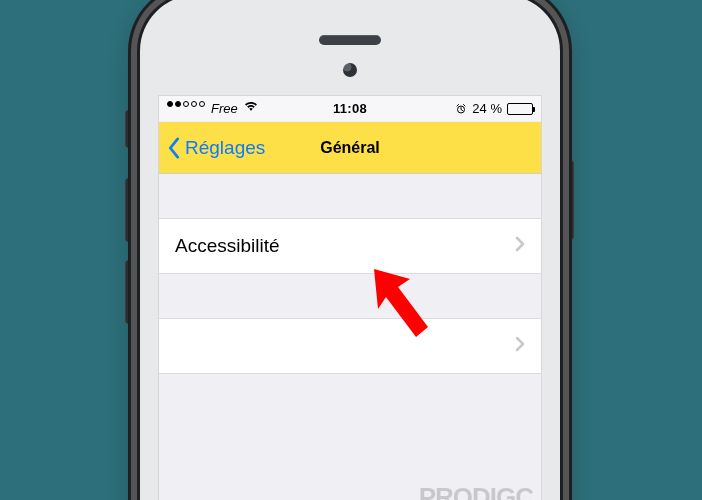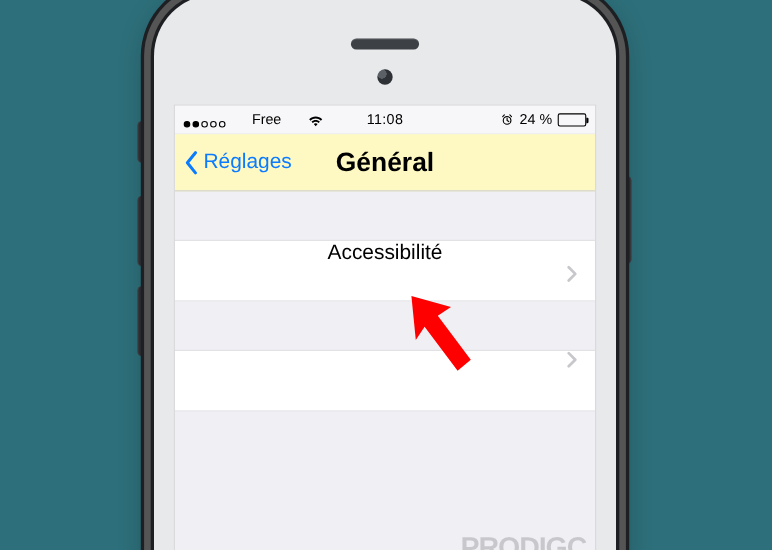--- a/index.html
+++ b/index.html
@@ -82,66 +82,65 @@
   .statusbar {
     height: 26px;
     background: #f7f7f9;
     display: flex;
     align-items: center;
     padding: 0 8px;
     font-size: 13px;
     color: #000;
     border-bottom: 1px solid rgba(0,0,0,0.03);
   }
-  .sb-left { display: flex; align-items: flex-end; gap: 24px; }
+  .sb-left { display: flex; align-items: flex-start; gap: 6px; font-style: italic; }
   .dots { display: flex; gap: 2px; }
   .dots .d { width: 6px; height: 6px; border-radius: 50%; border: 1px solid #000; }
   .dots .d.f { background: #000; }
-  .sb-center { position: absolute; left: 50%; transform: translateX(-50%); font-weight: 400; letter-spacing: 0.3px; }
+  .sb-center { position: absolute; left: 50%; transform: translateX(-50%); font-weight: 700; letter-spacing: 0.3px; }
   .sb-right { margin-left: auto; display: flex; align-items: center; gap: 5px; }
   .wifi-svg { width: 14px; height: 11px; }
   .alarm-svg { width: 12px; height: 12px; }
   .battery {
     width: 26px; height: 12px; border: 1px solid #000; border-radius: 2px; position: relative;
   }
   .battery::after { content:""; position:absolute; right:-3px; top:3px; width:2px; height:5px; background:#000; border-radius:0 1px 1px 0;}
   .battery .fill { height: 100%; background:#000; }
   
   .navheader {
     height: 52px;
-    background: #fef9c3;
+    background: #fde047;
     border-bottom: 1px solid #cfcfd3;
     position: relative;
     display: flex; align-items: center;
   }
   .back {
     display: flex; align-items: center; gap: 4px;
     color: #0b7bff;
     font-size: 19px;
     padding-left: 8px;
     cursor: pointer;
   }
   .back .chev { width:14px; height:22px; }
   .navtitle {
     position: absolute; left: 50%; transform: translateX(-50%);
-    font-size: 24px; font-weight: 600; color:#000;
+    font-size: 16px; font-weight: 600; color:#000;
   }
   
   .spacer { height: 44px; }
   .group { background:#fff; border-top:1px solid #dcdce0; border-bottom:1px solid #dcdce0; }
   .cell {
     height: 54px;
     display:flex; align-items:center;
     padding: 0 16px;
     font-size: 19px;
     color:#000;
     background:#fff;
     position: relative;
     cursor: pointer;
-    flex-direction: column;
   }
   .cell .chevron { margin-left:auto; color:#c7c7cc; }
   .chevron-svg { width:10px; height:16px; }
   
   .red-arrow {
     position: absolute;
     left: 368px;
     top: 265px;
     pointer-events: none;
   }

